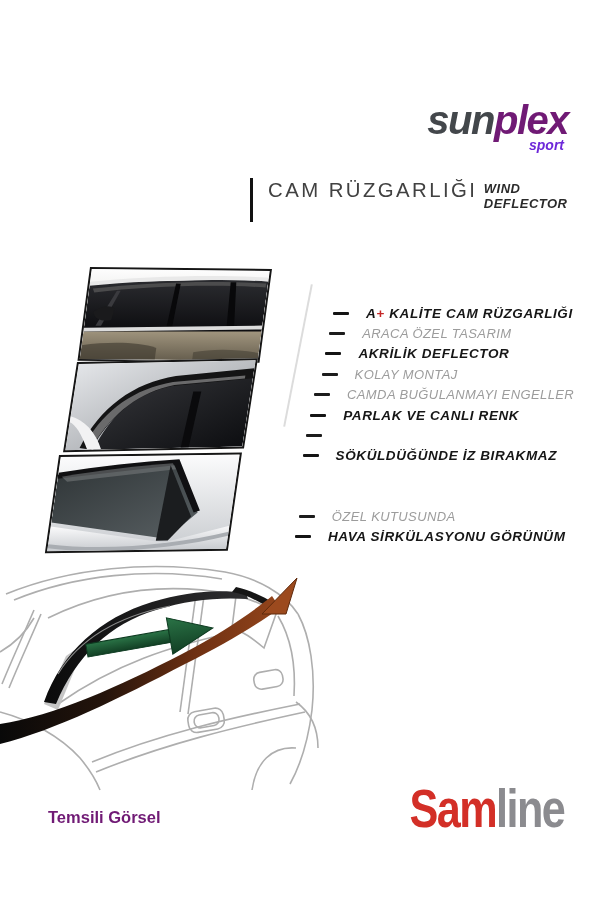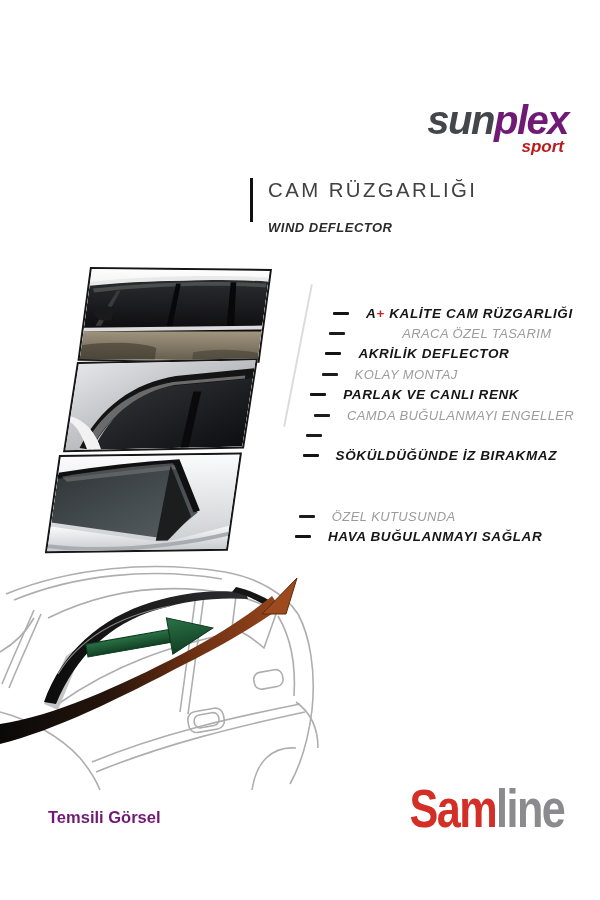--- a/index.html
+++ b/index.html
@@ -5,30 +5,30 @@
   html,body{margin:0;padding:0;background:#fff;}
   .canvas{position:relative;width:600px;height:900px;background:#ffffff;overflow:hidden;
           font-family:"Liberation Sans",sans-serif;}
 
   
   .logo{position:absolute;top:100px;right:32px;text-align:right;line-height:1;}
   .logo .wordmark{font-style:italic;font-weight:700;font-size:40px;letter-spacing:-1.5px;}
   .logo .part1{color:#43474b;}
   .logo .part2{color:#701a75;}
   .logo .tagline{display:block;margin-top:-2px;padding-right:4px;
-                 font-style:italic;font-weight:700;font-size:17px;color:#b91c1c;}
+                 font-style:italic;font-weight:700;font-size:14px;color:#6d28d9;}
 
   
   .title-block{position:absolute;left:250px;top:178px;display:flex;align-items:stretch;}
   .title-bar{width:3px;height:44px;background:#111;margin-right:15px;}
-  .title-texts{display:flex;flex-direction:column;justify-content:center;}
+  .title-texts{display:flex;flex-direction:row;justify-content:center;}
   .title-main{font-size:21px;font-weight:400;color:#414141;letter-spacing:2.5px;
               transform:scaleX(.97);transform-origin:left;white-space:nowrap;}
   .title-sub{font-size:13px;font-weight:700;font-style:italic;color:#2b2b2b;
-             letter-spacing:.5px;margin-top:18px;}
+             letter-spacing:.5px;margin-top:3px;}
 
   
   .photo{position:absolute;border:2px solid #161616;background:#fff;overflow:hidden;}
   .photo svg{display:block;width:100%;height:100%;}
   .photo1{left:90px;top:267px;width:178px;height:90px;
           transform:rotate(.6deg) skewX(-7deg);transform-origin:top left;}
   .photo2{left:77px;top:362px;width:177px;height:86px;
           transform:rotate(-1.2deg) skewX(-10deg);transform-origin:top left;}
   .photo3{left:59px;top:455px;width:179px;height:94px;
           transform:rotate(-.8deg) skewX(-9deg);transform-origin:top left;}
@@ -148,54 +148,54 @@
     </svg>
   </div>
 
   <div class="edge-line"></div>
 
   <div class="feature-list">
       <div class="feature strong" style="margin-left: 38px;">
         <span class="dash"></span>
         <span class="ftext">A<span class="plus">+</span> KALİTE CAM RÜZGARLIĞI</span>
       </div>
-      <div class="feature" style="margin-left: 34.2px; gap: 40px;">
+      <div class="feature" style="margin-left: 34.2px;">
         <span class="dash"></span>
         <span class="ftext">ARACA ÖZEL TASARIM</span>
       </div>
       <div class="feature strong" style="margin-left: 30.4px;">
         <span class="dash"></span>
         <span class="ftext">AKRİLİK DEFLECTOR</span>
       </div>
       <div class="feature" style="margin-left: 26.6px;">
         <span class="dash"></span>
         <span class="ftext">KOLAY MONTAJ</span>
       </div>
+      <div class="feature" style="margin-left: 19px;">
+        <span class="dash"></span>
+        <span class="ftext">CAMDA BUĞULANMAYI ENGELLER</span>
+      </div>
       <div class="feature strong" style="margin-left: 15.2px;">
         <span class="dash"></span>
         <span class="ftext">PARLAK VE CANLI RENK</span>
       </div>
-      <div class="feature" style="margin-left: 19px;">
-        <span class="dash"></span>
-        <span class="ftext">CAMDA BUĞULANMAYI ENGELLER</span>
-      </div>
       <div class="feature" style="margin-left: 11.4px;">
         <span class="dash"></span>
       </div>
       <div class="feature strong" style="margin-left: 7.6px;">
         <span class="dash"></span>
         <span class="ftext">SÖKÜLDÜĞÜNDE İZ BIRAKMAZ</span>
       </div>
       <div class="feature" style="margin-left: 3.8px; margin-top: 40px;">
         <span class="dash"></span>
         <span class="ftext">ÖZEL KUTUSUNDA</span>
       </div>
       <div class="feature strong" style="margin-left: 0px;">
         <span class="dash"></span>
-        <span class="ftext">HAVA BUĞULANMAYI SAĞLAR</span>
+        <span class="ftext">HAVA SİRKÜLASYONU GÖRÜNÜM</span>
       </div>
     </div>
 
   <svg class="diagram" viewBox="0 0 335 240">
     <defs>
       <linearGradient id="flowGrad" x1="0" y1="0" x2="300" y2="0" gradientUnits="userSpaceOnUse">
         <stop offset="0" stop-color="#090909"></stop>
           <stop offset=".35" stop-color="#24140b"></stop>
         <stop offset=".65" stop-color="#6e3012"></stop>
           <stop offset="1" stop-color="#9c4a1e"></stop>

